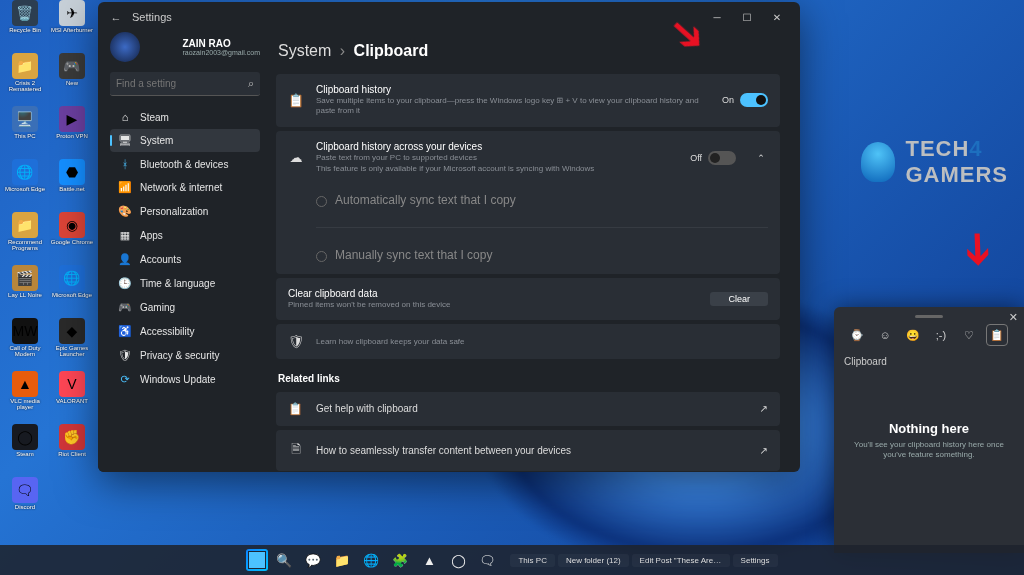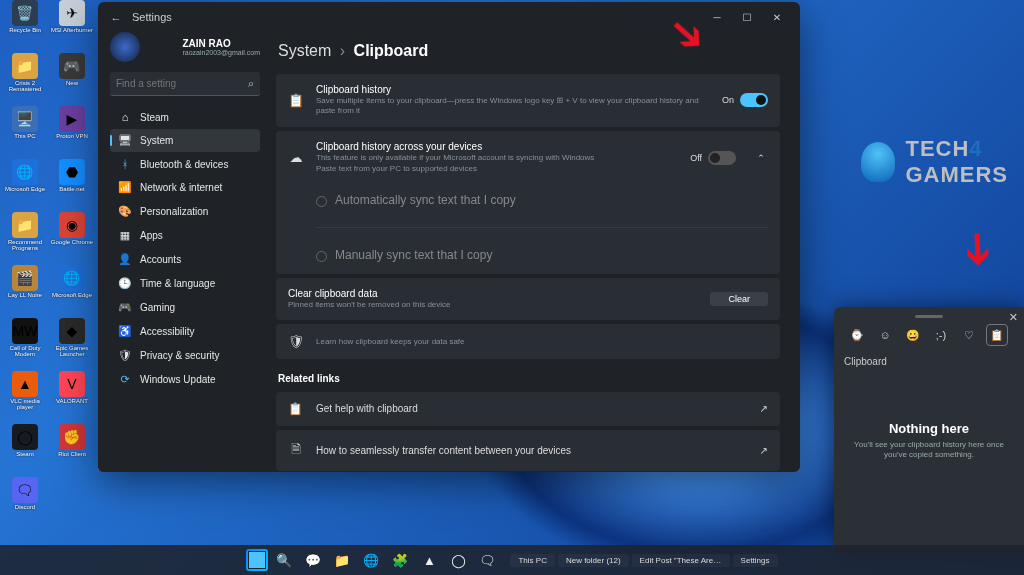--- a/index.html
+++ b/index.html
@@ -274,22 +274,22 @@
           <span>On</span>
           <div class="tswitch on"></div>
         </div>
       </div>
 
       <div class="card expanded">
         <div class="row1">
           <div class="cico">☁</div>
           <div class="ctxt">
             <div class="ctitle">Clipboard history across your devices</div>
+            <div class="csub">Paste text from your PC to supported devices</div>
             <div class="csub">This feature is only available if your Microsoft account is syncing with Windows</div>
-            <div class="csub">Paste text from your PC to supported devices</div>
           </div>
           <div class="toggle">
             <span>Off</span>
             <div class="tswitch"></div>
           </div>
           <div class="expander">⌃</div>
         </div>
         <div class="radio-opt">
             <span class="r"></span>
             <span>Automatically sync text that I copy</span>
@@ -351,21 +351,21 @@
   <div class="clip-tabs" id="cliptabs">
       <div class="ctab">⌚</div>
       <div class="ctab">☺</div>
       <div class="ctab">😀</div>
       <div class="ctab">;-)</div>
       <div class="ctab">♡</div>
       <div class="ctab active">📋</div>
     </div>
   <div class="clip-title">Clipboard</div>
   <div class="clip-empty-h">Nothing here</div>
-  <div class="clip-empty-s">You'll see your clipboard history here once you've copied something.</div>
+  <div class="clip-empty-s">You'll see your clipboard history here once you've feature something.</div>
 </div>
 
 <div class="taskbar">
   <div id="tb-center" style="display:flex;gap:3px;align-items:center;">
       <div class="tb-item win11"></div>
       <div class="tb-item">🔍</div>
       <div class="tb-item">💬</div>
       <div class="tb-item">📁</div>
       <div class="tb-item">🌐</div>
       <div class="tb-item">🧩</div>

